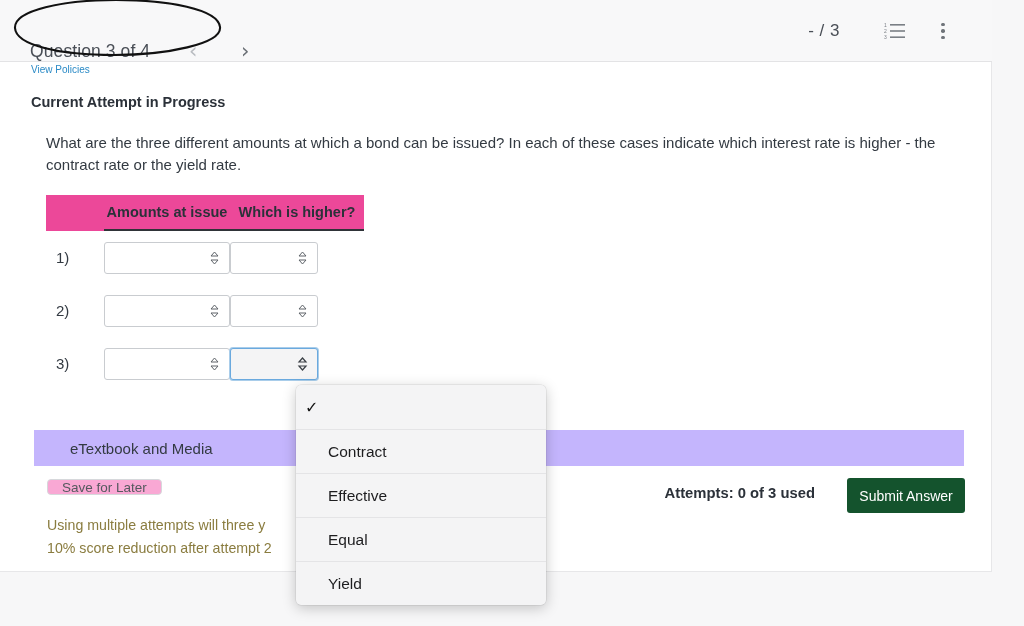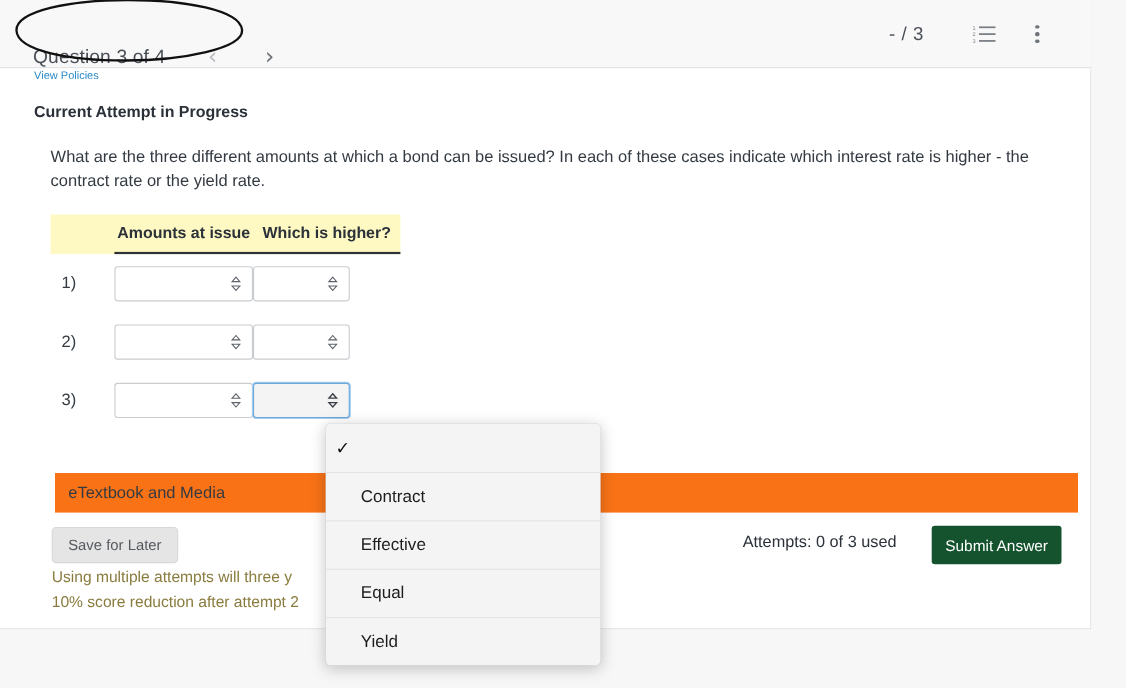--- a/index.html
+++ b/index.html
@@ -134,21 +134,21 @@
     color: #333a42;
   }
 
   
   #table {
     position: absolute;
     left: 46px; top: 133px;
   }
   .thead {
     display: flex;
-    background: #fef9c3;
+    background: #ec4899;
     height: 36px;
     text-align: right;
   }
   .th {
     display: flex;
     align-items: center;
     justify-content: center;
     font-size: 14.5px;
     font-weight: bold;
     color: #2b3139;
@@ -199,39 +199,39 @@
     position: absolute;
     left: 8px; top: 50%;
     transform: translateY(-50%);
     font-size: 14px;
     color: #333a42;
   }
 
   
   #etextbook {
     position: absolute;
-    left: 50px; top: 368px;
+    left: 34px; top: 368px;
     width: 930px;
     height: 36px;
-    background: #f97316;
-    display: flex;
-    align-items: center;
-    padding-left: 12px;
+    background: #c4b5fd;
+    display: flex;
+    align-items: center;
+    padding-left: 36px;
     font-size: 15px;
     color: #333a42;
     cursor: pointer;
   }
 
   
   #save-later {
     position: absolute;
     left: 47px; top: 417px;
-    height: 33px;
+    height: 16px;
     padding: 0 14px;
-    background: #e5e5e5;
+    background: #f9a8d4;
     border: 1px solid #d6d8db;
     border-radius: 4px;
     font-size: 13.5px;
     color: #55595f;
     font-family: "Liberation Sans", sans-serif;
     cursor: pointer;
     display: flex;
     align-items: center;
   }
 
@@ -242,21 +242,21 @@
     color: #8a7c3f;
     white-space: nowrap;
   }
   .warn.l1 { top: 455px; }
   .warn.l2 { top: 478px; }
 
   #attempts-text {
     position: absolute;
     right: 177px; top: 423px;
     font-size: 14.8px;
-    font-weight: normal;
+    font-weight: bold;
     color: #2b3139;
     white-space: nowrap;
   }
 
   #submit-btn {
     position: absolute;
     right: 27px; top: 416px;
     width: 118px;
     height: 35px;
     background: #14532d;

